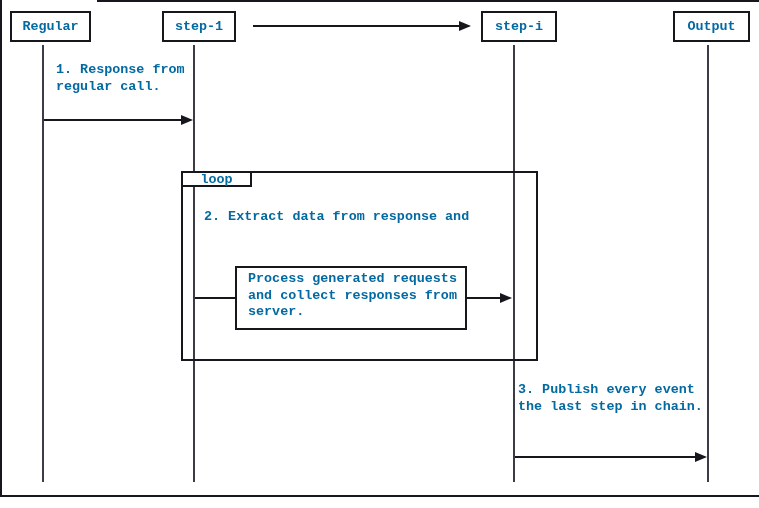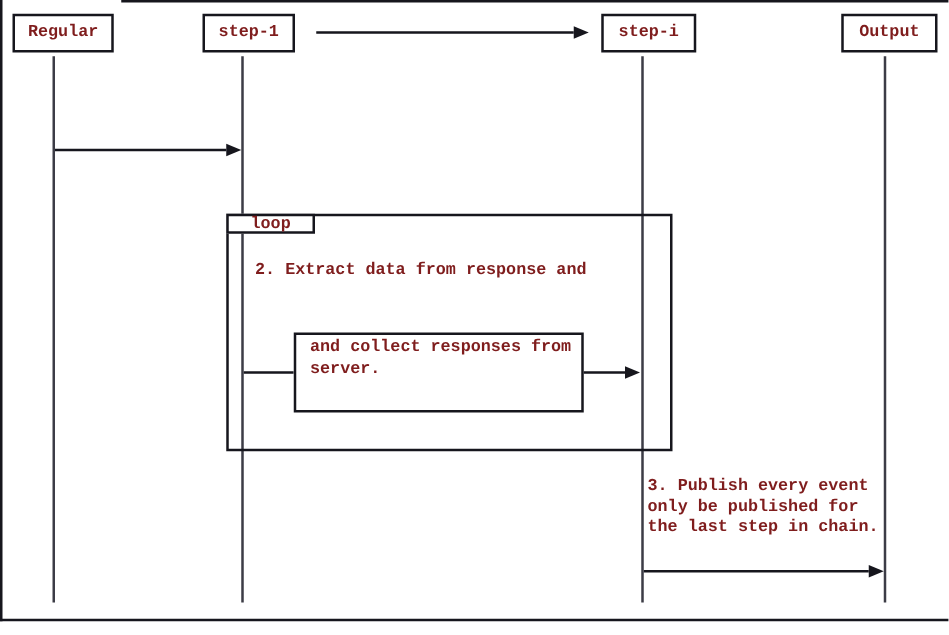--- a/index.html
+++ b/index.html
@@ -1,19 +1,19 @@
 <!DOCTYPE html>
 <html><head>
 <meta charset="utf-8">
 <style>
   html,body{margin:0;padding:0;background:#fff;}
   .canvas{
     position:relative;width:759px;height:508px;background:#ffffff;overflow:hidden;
     font-family:"Liberation Mono","DejaVu Sans Mono",monospace;
-    font-size:13.4px;font-weight:bold;color:#7f1d1d;
+    font-size:13.4px;font-weight:bold;color:#0369a1;
   }
   .abs{position:absolute;box-sizing:border-box;}
   .actor{
     border:2px solid #16161d;background:#fff;height:31px;
     display:flex;align-items:center;justify-content:center;
     white-space:pre;
   }
   .lifeline{width:2px;background:#3c3c46;top:45px;height:437px;}
   .hline{height:2px;background:#16161d;}
   .vline{width:2px;background:#16161d;}
@@ -54,43 +54,47 @@
   </div>
 
   <div class="abs hline" style="left:253px;top:25px;width:206px;"></div>
   <div class="abs arrowhead" style="left:459px;top:21px;"></div>
 
   <div class="abs lifeline" style="left:42px;"></div>
   <div class="abs lifeline" style="left:193px;"></div>
   <div class="abs lifeline" style="left:513px;"></div>
   <div class="abs lifeline" style="left:707px;"></div>
 
+  <div class="abs" style="left:56px;top:62px;">
+    <div class="msg-line">1. Response from</div>
+    <div class="msg-line">regular call.</div>
+  </div>
   <div class="abs hline" style="left:44px;top:119px;width:137px;"></div>
   <div class="abs arrowhead" style="left:181px;top:115px;"></div>
 
   <div class="abs frame" style="left:181px;top:171px;width:357px;height:190px;"></div>
   <div class="abs loop-label" style="left:181px;top:171px;width:71px;height:16px;">
     <span>loop</span>
   </div>
 
   <div class="abs" style="left:204px;top:209px;text-align:center;">
     <div class="msg-line">2. Extract data from response and</div>
   </div>
 
   <div class="abs hline" style="left:195px;top:297px;width:40px;"></div>
 
   <div class="abs note-box" style="left:235px;top:266px;width:232px;height:64px;">
+    <div class="msg-line">Process generated requests</div>
     <div class="msg-line">and collect responses from</div>
     <div class="msg-line">server.</div>
   </div>
 
   <div class="abs hline" style="left:467px;top:297px;width:33px;"></div>
   <div class="abs arrowhead" style="left:500px;top:293px;"></div>
 
   <div class="abs" style="left:518px;top:382px;">
     <div class="msg-line">3. Publish every event</div>
-    <div class="msg-line">only be published for</div>
     <div class="msg-line">the last step in chain.</div>
   </div>
   <div class="abs hline" style="left:515px;top:456px;width:180px;"></div>
   <div class="abs arrowhead" style="left:695px;top:452px;"></div>
 
 </div>
 
 </body></html>

